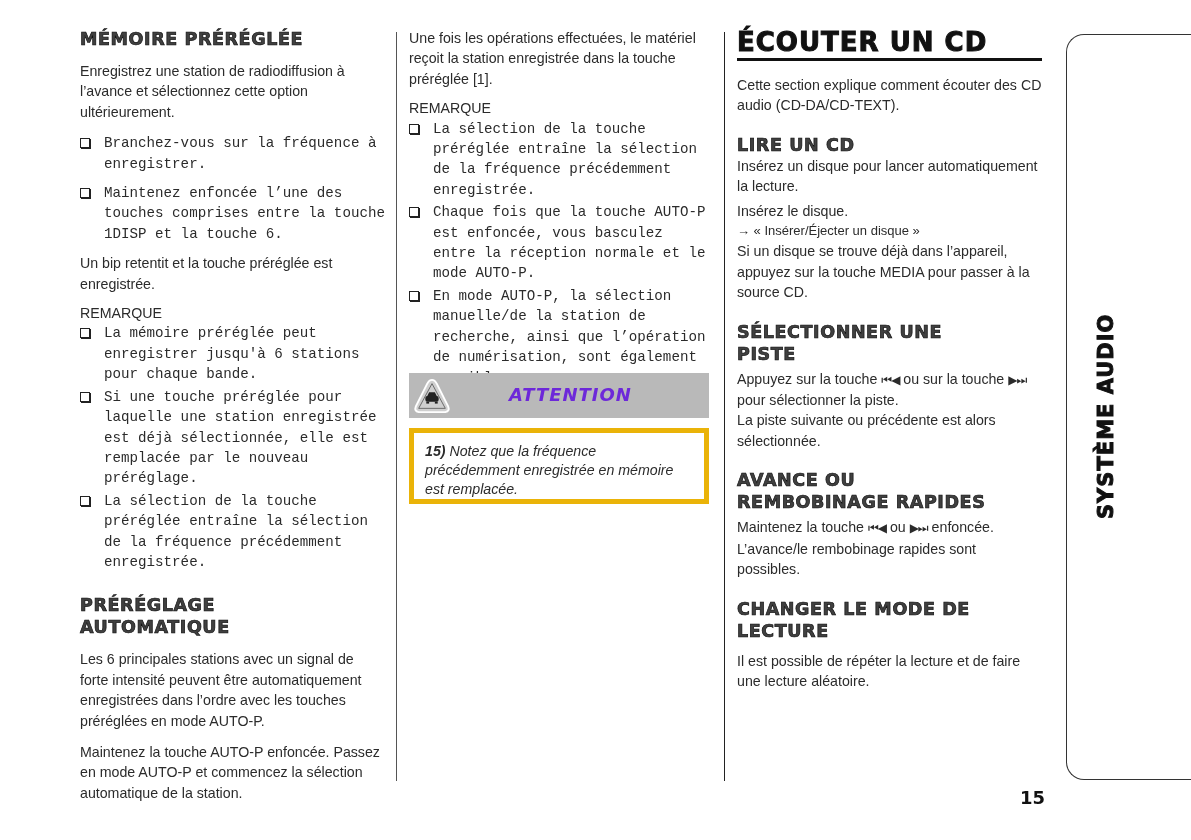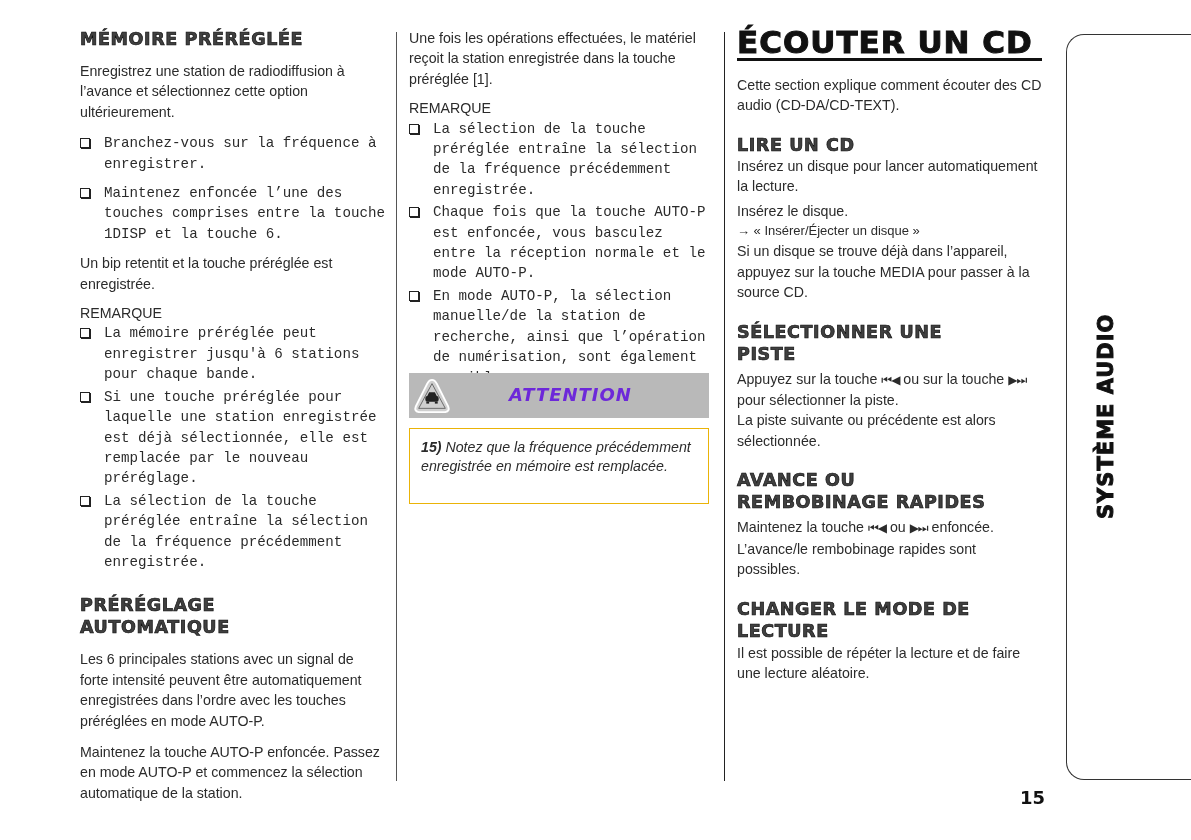--- a/index.html
+++ b/index.html
@@ -10,39 +10,39 @@
   #col1 { left: 80px; width: 305px; }
   #col2 { left: 409px; width: 302px; }
   #col3 { left: 737px; width: 305px; }
 
   .divider { position: absolute; top: 32px; height: 749px; width: 1px; background: #555; }
   #div1 { left: 396px; }
   #div2 { left: 724px; background: #222; }
 
   .h2 { font-family: "DejaVu Sans", sans-serif; font-weight: 900; font-size: 17.5px; line-height: 22px;
         color: #404040; letter-spacing: 0.6px; -webkit-text-stroke: 0.7px #111; }
-  .h1 { font-family: "DejaVu Sans", sans-serif; font-weight: 900; font-size: 31px; line-height: 28px;
+  .h1 { font-family: "DejaVu Sans", sans-serif; font-weight: 900; font-size: 26px; line-height: 28px;
         color: #111; letter-spacing: 1px; -webkit-text-stroke: 1px #111;
         border-bottom: 3px solid #111; padding-bottom: 2px; }
   p { margin: 0; }
   .para { margin-top: 11px; }
   .remark { margin-top: 7px; }
   ul.bullets { list-style: none; margin-top: 0; }
   ul.bullets li { position: relative; padding-left: 24px; margin-bottom: 2px; font-family: Liberation Mono, monospace; }
   ul.bullets.spaced li { margin-bottom: 9px; }
   ul.bullets li .box { position: absolute; left: 0; top: 5px; width: 10px; height: 10px;
         border: 1.3px solid #222; box-shadow: 1px 1px 0 #222; }
   .section { margin-top: 18px; }
 
   .attention { position: absolute; left: 409px; top: 373px; width: 300px; height: 45px; background: #b9b9b9; }
   .attention .icon { position: absolute; left: 4px; top: 4px; width: 38px; height: 38px; }
   .attention .label { position: absolute; left: 100px; top: 11px; font-family: "DejaVu Sans", sans-serif;
         font-weight: 900; font-style: italic; font-size: 18px; color: #6d28d9; letter-spacing: 1px; }
   .note { position: absolute; left: 409px; top: 428px; width: 300px; height: 76px;
-        border: 1px solid #eab308; padding: 9px 11px; font-style: italic; font-size: 14.2px; line-height: 19px; }
+        border: 5px solid #eab308; padding: 9px 11px; font-style: italic; font-size: 14.2px; line-height: 19px; }
   .note b { font-weight: bold; }
 
   .tab { position: absolute; left: 1066px; top: 34px; width: 140px; height: 746px;
         border: 1px solid #333; border-right: none; border-radius: 18px 0 0 18px; }
   .tab-label { position: absolute; left: 1094px; top: 519px; transform-origin: 0 0; transform: rotate(-90deg);
         font-family: "DejaVu Sans", sans-serif; font-weight: 900; font-size: 21px; letter-spacing: 1px;
         color: #111; -webkit-text-stroke: 1px #111; white-space: nowrap; }
   .page-num { position: absolute; left: 1020px; top: 787px; font-family: "DejaVu Sans", sans-serif;
         font-weight: bold; font-size: 18px; color: #111; }
   .glyph { font-family: "DejaVu Sans", sans-serif; font-size: 12px; letter-spacing: -1px; }
@@ -121,19 +121,19 @@
 
   <div class="section">
     <div class="h2">AVANCE OU</div>
     <div class="h2">REMBOBINAGE RAPIDES</div>
     <p style="margin-top:4px"><span>Maintenez la touche </span><span class="glyph">⏮◀</span><span> ou </span><span class="glyph">▶⏭</span><span> enfoncée. L’avance/le rembobinage rapides sont possibles.</span></p>
   </div>
 
   <div class="section">
     <div class="h2">CHANGER LE MODE DE</div>
     <div class="h2">LECTURE</div>
-    <p style="margin-top:1px">Il est possible de répéter la lecture et de faire une lecture aléatoire.</p>
+    <p style="margin-top:9px">Il est possible de répéter la lecture et de faire une lecture aléatoire.</p>
   </div>
 </div>
 
 <div class="tab"></div>
 <div class="tab-label">SYSTÈME AUDIO</div>
 <div class="page-num">15</div>
 
 </body></html>

